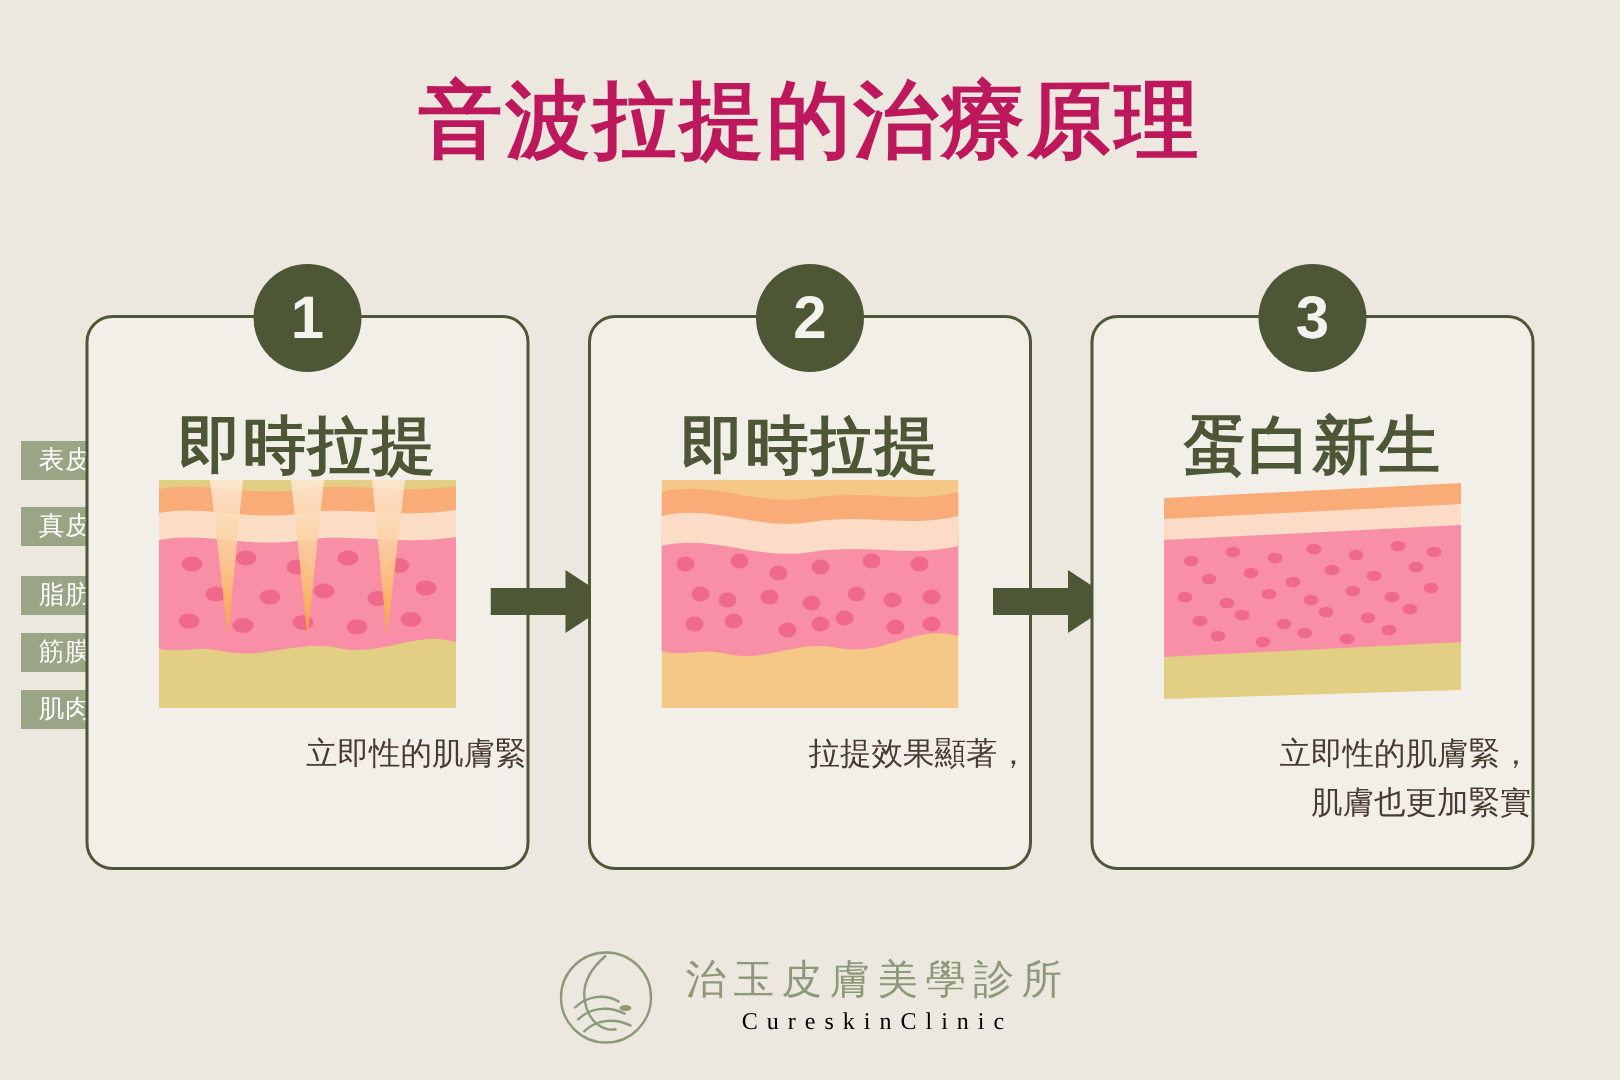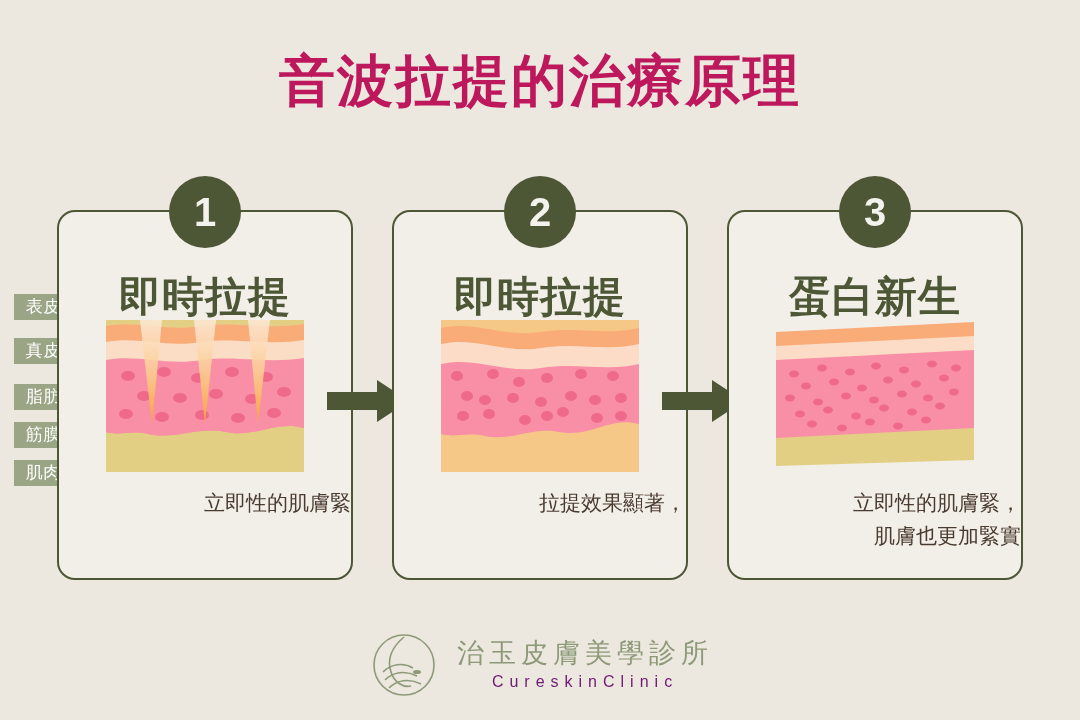--- a/index.html
+++ b/index.html
@@ -153,23 +153,23 @@
   .logo-mark { width: 74px; height: 74px; }
   .logo-mark svg { display: block; width: 100%; height: 100%; }
   .logo-text { display: flex; flex-direction: column; align-items: center; }
   .logo-cn {
     font-size: 27px;
     color: #8d9a78;
     letter-spacing: 5px;
     line-height: 1.25;
   }
   .logo-en {
-    font-family: Liberation Sans, sans-serif;
+    font-family: Liberation Serif, serif;
     font-size: 16px;
-    color: #701a75;
+    color: #000000;
     letter-spacing: 6px;
     line-height: 1.35;
   }
 </style>
 </head>
 <body>
 
 <div class="title">音波拉提的治療原理</div>
 
 <div class="layer-rail">

